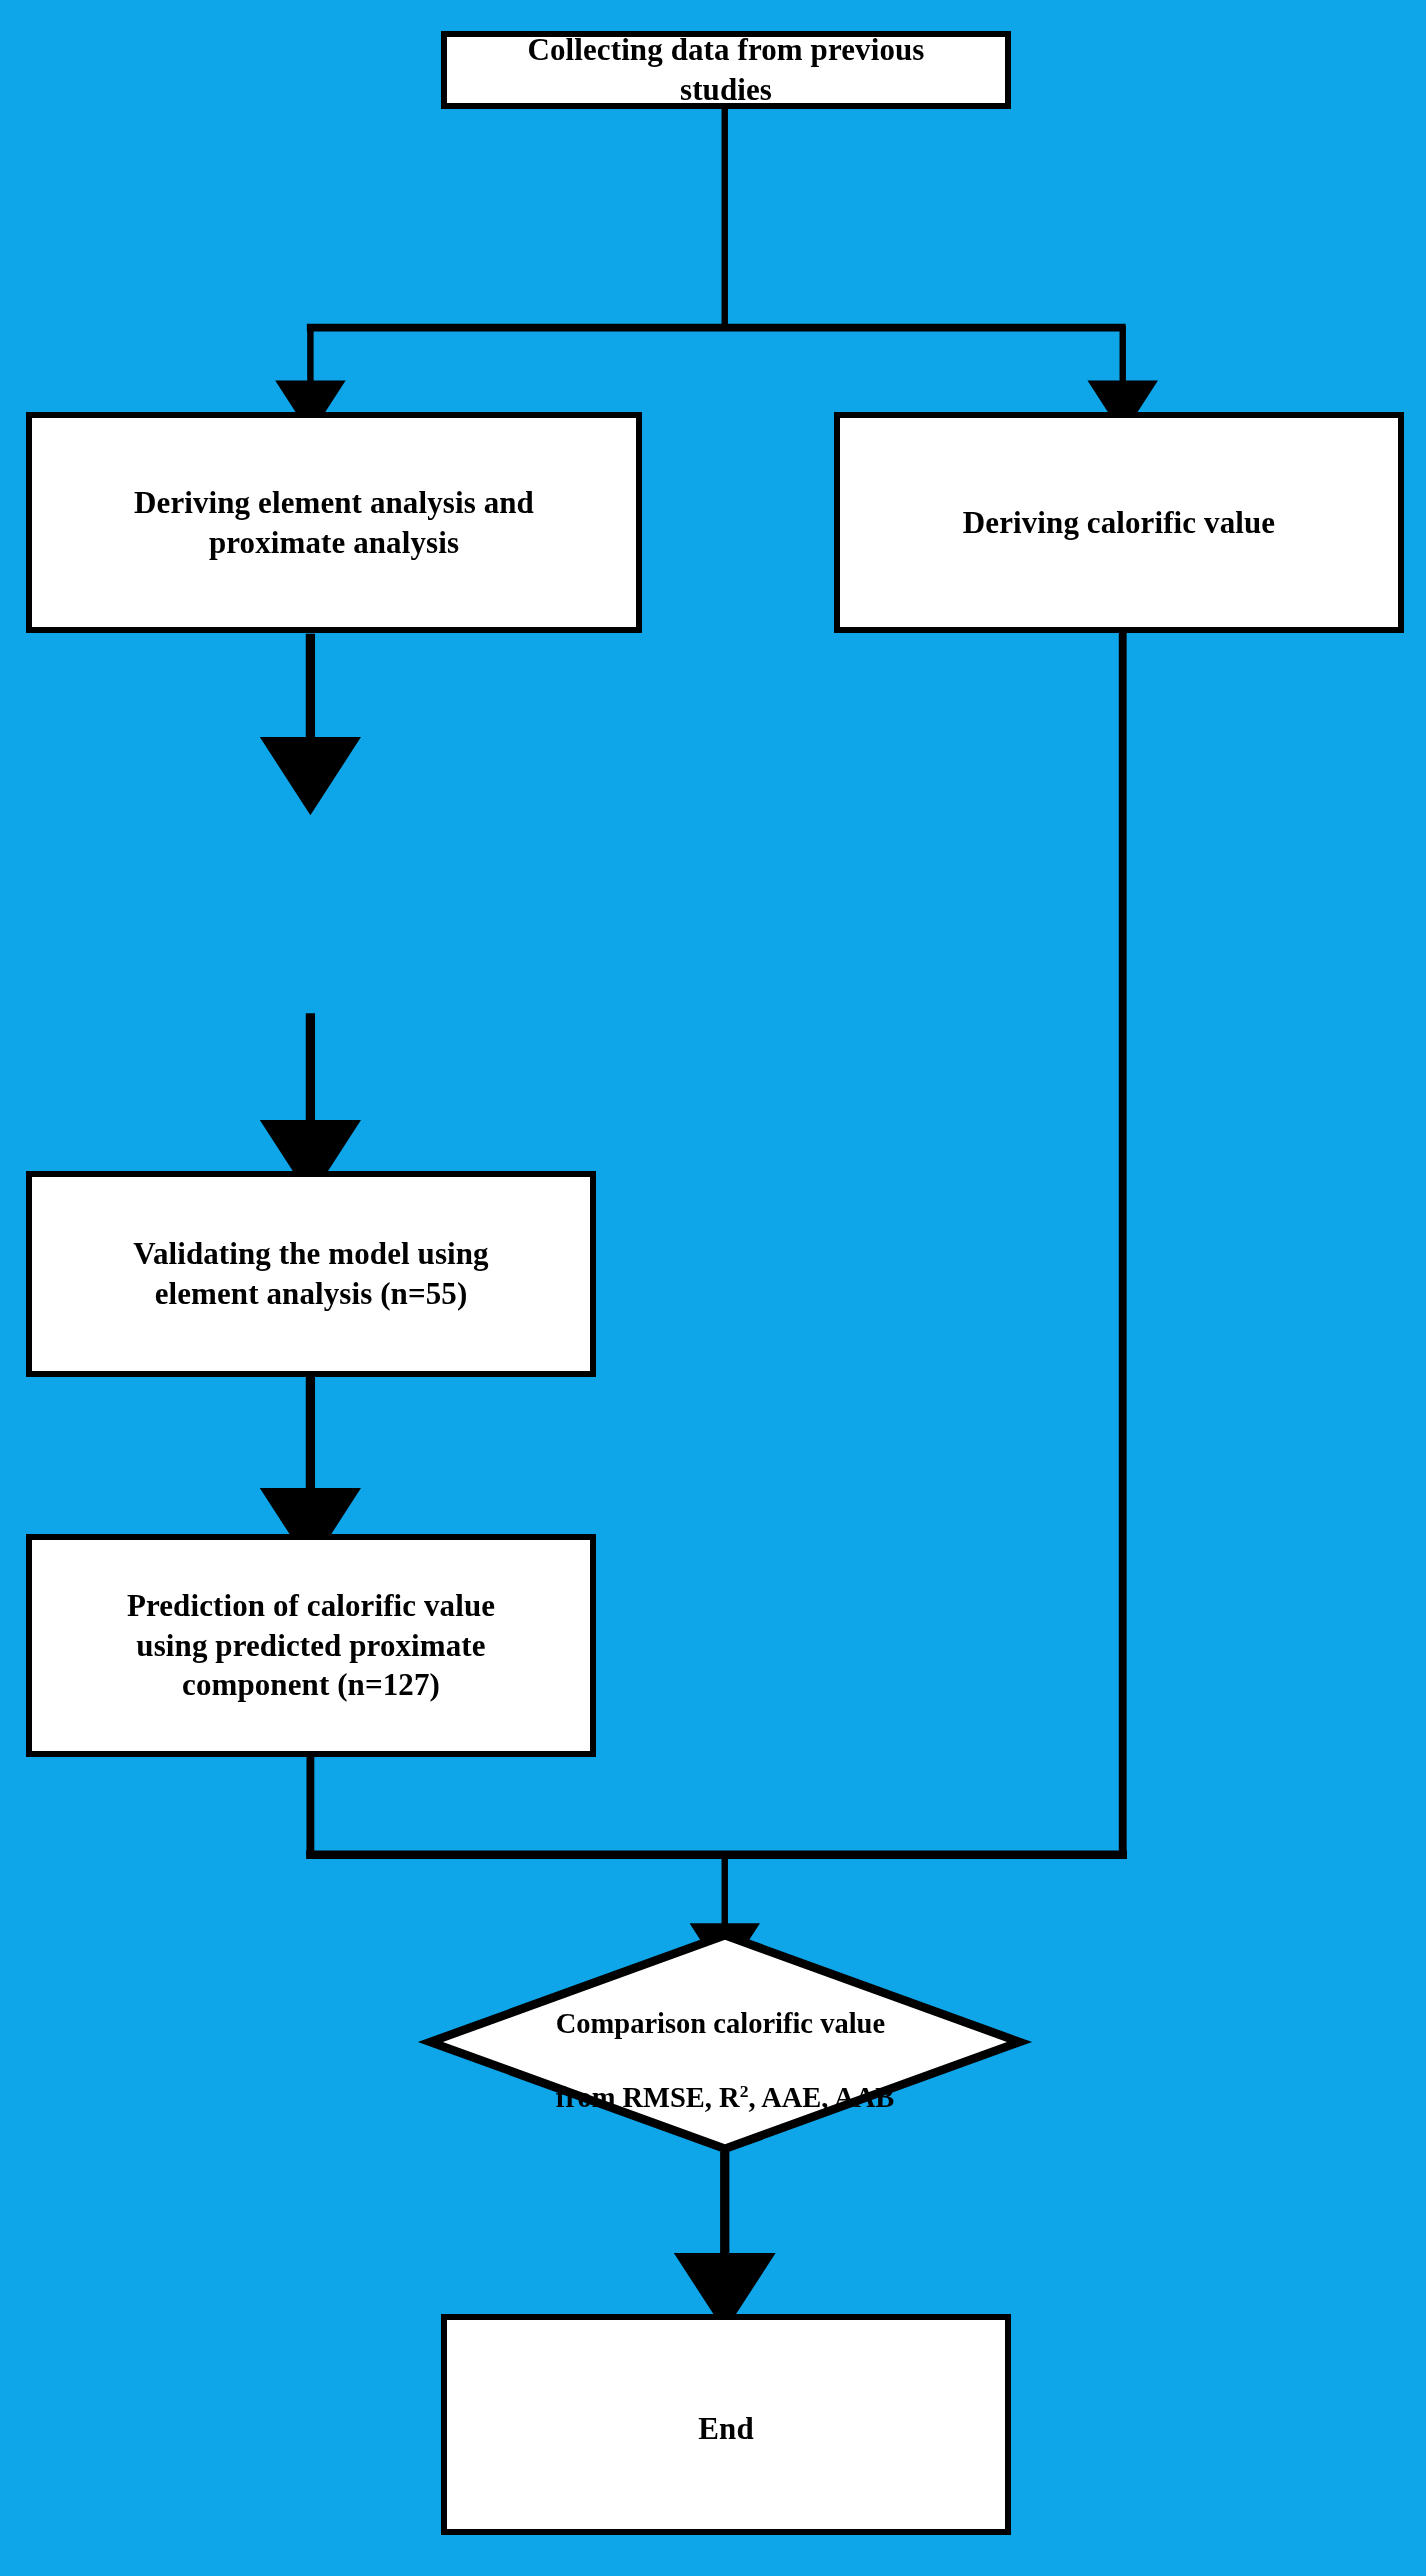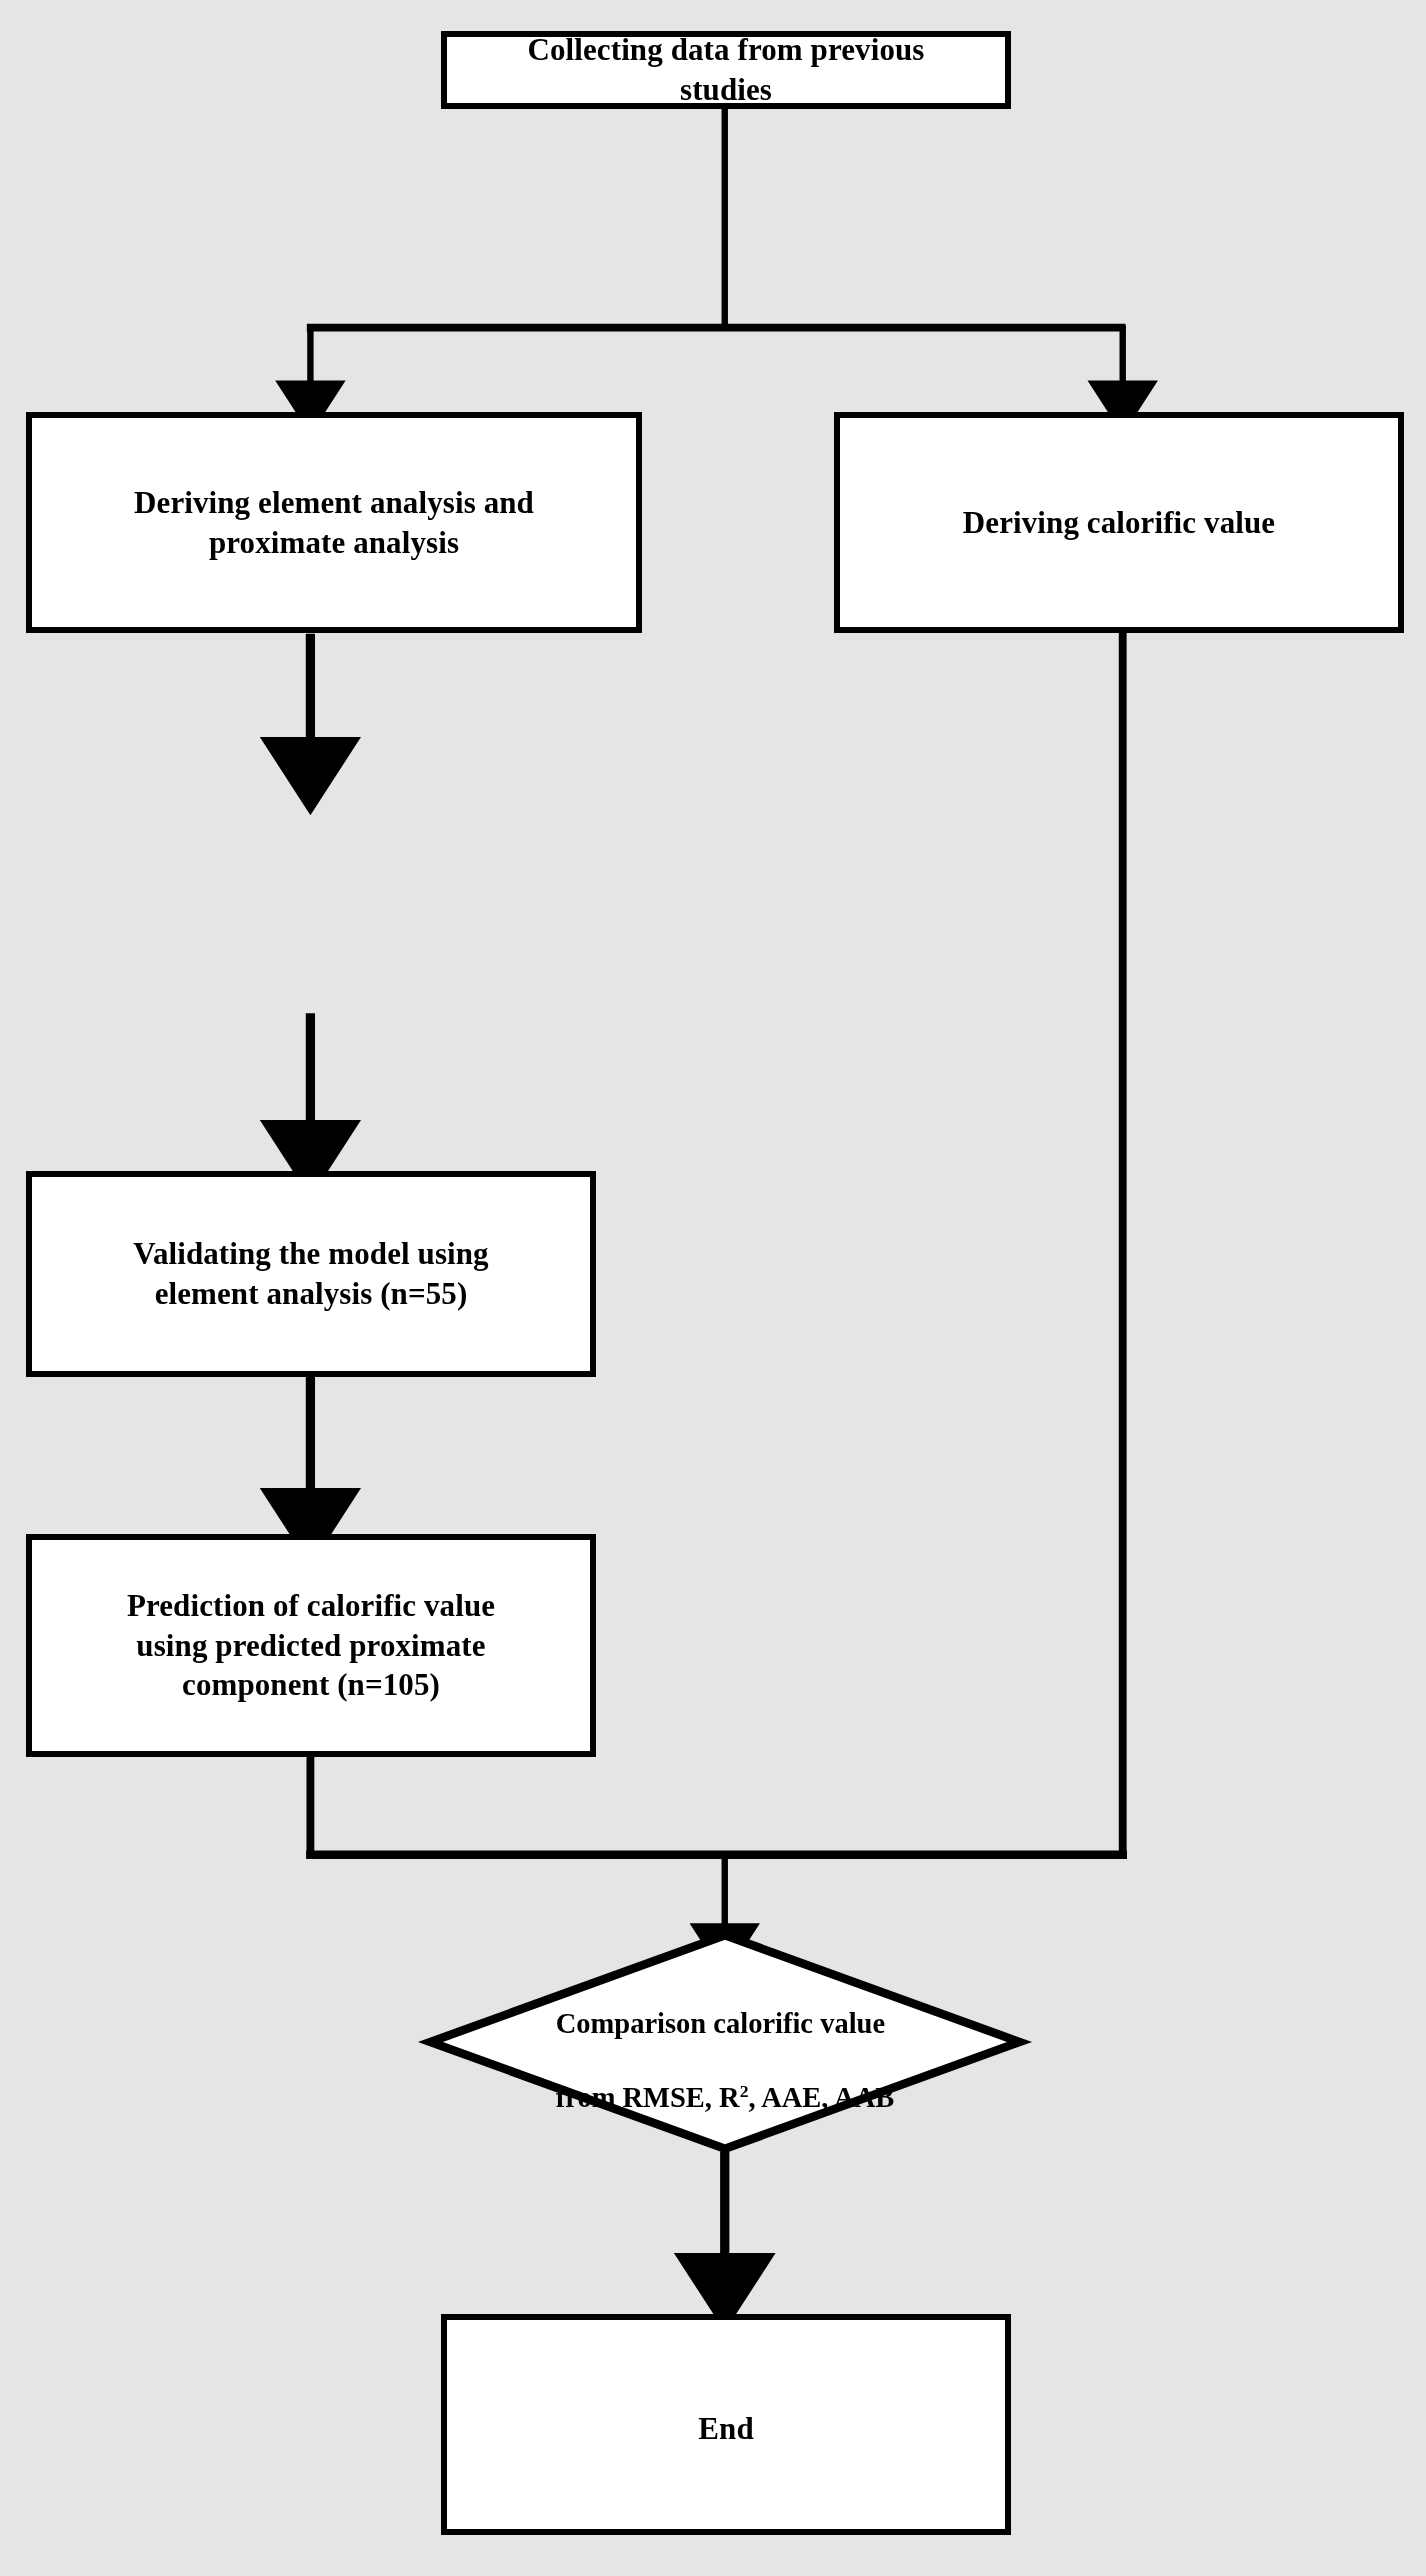--- a/index.html
+++ b/index.html
@@ -4,21 +4,21 @@
 <style>
   html, body {
     margin: 0;
     padding: 0;
     background: #ffffff;
   }
   #canvas {
     position: relative;
     width: 1426px;
     height: 2576px;
-    background: #e5e5e5;
+    background: #0ea5e9;
     overflow: hidden;
     font-family: "Liberation Serif", "DejaVu Serif", serif;
   }
   .node {
     position: absolute;
     box-sizing: border-box;
     background: #ffffff;
     display: flex;
     align-items: center;
     justify-content: center;
@@ -125,21 +125,21 @@
   <div class="node process" style="left:834px; top:412px; width:570px; height:221px;">
     <div class="node-label" style="font-size:31px; max-width:498px;">Deriving calorific value</div>
   </div>
 
 
   <div class="node process" style="left:26px; top:1171px; width:570px; height:206px;">
     <div class="node-label" style="font-size:31px; max-width:434px;">Validating the model using element analysis (n=55)</div>
   </div>
 
   <div class="node process" style="left:26px; top:1534px; width:570px; height:223px;">
-    <div class="node-label" style="font-size:31px; max-width:441px;">Prediction of calorific value using predicted proximate component (n=105)</div>
+    <div class="node-label" style="font-size:31px; max-width:441px;">Prediction of calorific value using predicted proximate component (n=127)</div>
   </div>
 
   <div class="decision-wrap" style="left:426px; top:1931px; width:598px; height:222px;">
     <svg width="598" height="222" viewBox="0 0 840 312">
       <polygon points="420,6 834,156 420,306 6,156" fill="#ffffff" stroke="#000000" stroke-width="12" stroke-linejoin="miter"></polygon>
     </svg>
     <div class="decision-label" style="font-size:28.5px;">
       <div>
         <span>Comparison calorific value</span><br>
         <span>from RMSE, R</span><sup>2</sup><span>, AAE, AAB</span>

